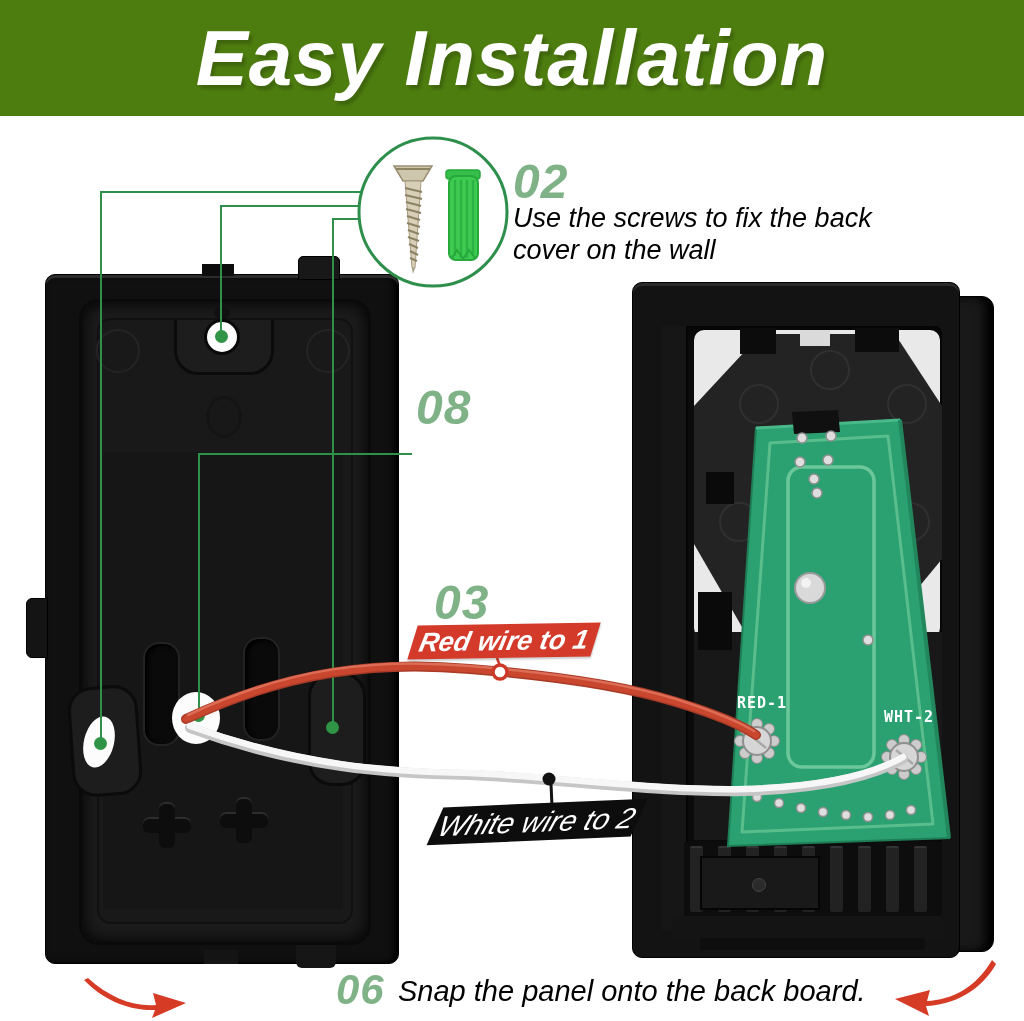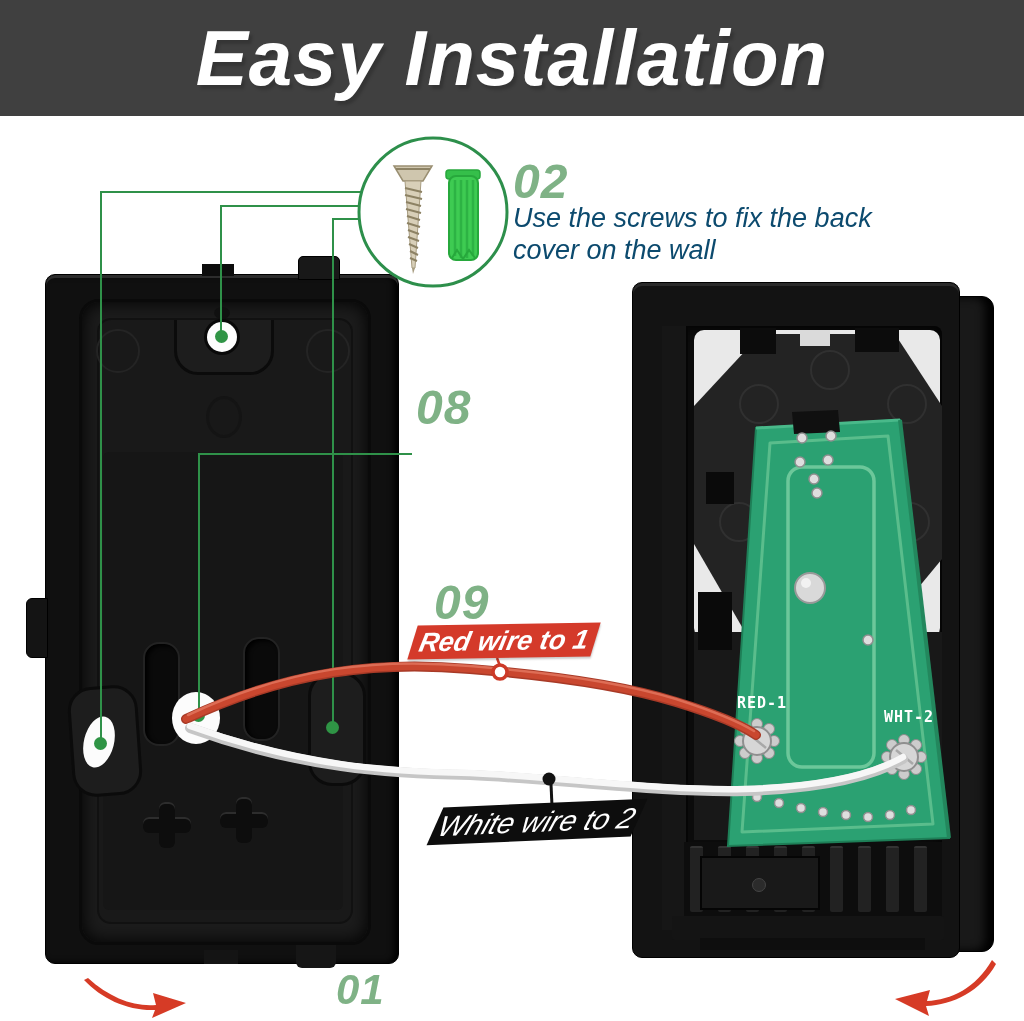--- a/index.html
+++ b/index.html
@@ -1,29 +1,29 @@
 <!DOCTYPE html>
 <html><head>
 <meta charset="utf-8">
 <style>
   html,body{margin:0;padding:0;background:#fff;}
   #canvas{position:relative;width:1024px;height:1021px;background:#fff;overflow:hidden;
           font-family:"Liberation Sans",sans-serif;}
   
-  .header{position:absolute;left:0;top:0;width:1024px;height:116px;background:#404040;
+  .header{position:absolute;left:0;top:0;width:1024px;height:116px;background:#4d7c0f;
           display:flex;align-items:center;justify-content:center;}
   .header-title{font-size:78px;font-style:italic;font-weight:bold;color:#fff;margin:0;
           letter-spacing:1px;text-shadow:3px 4px 3px rgba(0,0,0,0.18);}
   
   .gline{position:absolute;background:#2f9149;z-index:5;}
   .gdot{position:absolute;width:13px;height:13px;border-radius:50%;background:#2f9445;z-index:5;}
   
   .num{position:absolute;color:#7fb286;font-weight:bold;font-style:italic;font-size:48px;
        line-height:1;z-index:7;letter-spacing:1px;}
-  .callout{position:absolute;color:#0c4a6e;font-style:italic;font-size:27px;line-height:1.18;
+  .callout{position:absolute;color:#000000;font-style:italic;font-size:27px;line-height:1.18;
        white-space:pre-line;z-index:7;}
   .banner{position:absolute;display:flex;align-items:center;justify-content:center;z-index:7;}
   .banner-red{left:413px;top:624px;width:182px;height:34px;background:#d43a2a;
        transform:skewX(-18deg) rotate(-1deg);box-shadow:1px 2px 2px rgba(0,0,0,.2);}
   .banner-black{left:437px;top:803px;width:200px;height:38px;background:#0d0d0d;
        transform:skewX(-26deg) rotate(-2.5deg);}
   .banner-label{color:#fff;font-style:italic;font-weight:bold;font-size:27px;white-space:nowrap;
        transform:skewX(6deg);}
   .banner-black .banner-label{font-size:29px;font-weight:normal;}
   
@@ -279,23 +279,24 @@
     <path fill="#d63b26" d="M 88,978 C 110,998 134,1007 156,1005 L 153,993 L 186,1003 L 152,1018 L 155,1010 C 128,1011 102,999 84,980 Z"></path>
     <path fill="#d63b26" d="M 992,960 C 976,988 951,1000 927,1001 L 930,990 L 895,999 L 929,1016 L 926,1006 C 953,1005 981,991 996,964 Z"></path>
   </svg>
 
   <div class="num" style="left:513px;top:158px;">02</div>
   <div class="callout" style="left:513px;top:203px;">Use the screws to fix the back
 cover on the wall</div>
 
   <div class="num" style="left:416px;top:384px;">08</div>
 
-  <div class="num" style="left:434px;top:579px;">09</div>
+  <div class="num" style="left:434px;top:579px;">03</div>
   <div class="banner banner-red">
     <span class="banner-label">Red wire to 1</span>
   </div>
   <div class="banner banner-black">
     <span class="banner-label">White wire to 2</span>
   </div>
 
-  <div class="num" style="left:336px;top:969px;font-size:42px;">01</div>
+  <div class="num" style="left:336px;top:969px;font-size:42px;">06</div>
+  <div class="callout" style="left:398px;top:974px;font-size:29px;">Snap the panel onto the back board.</div>
 
 </div>
 
 </body></html>

